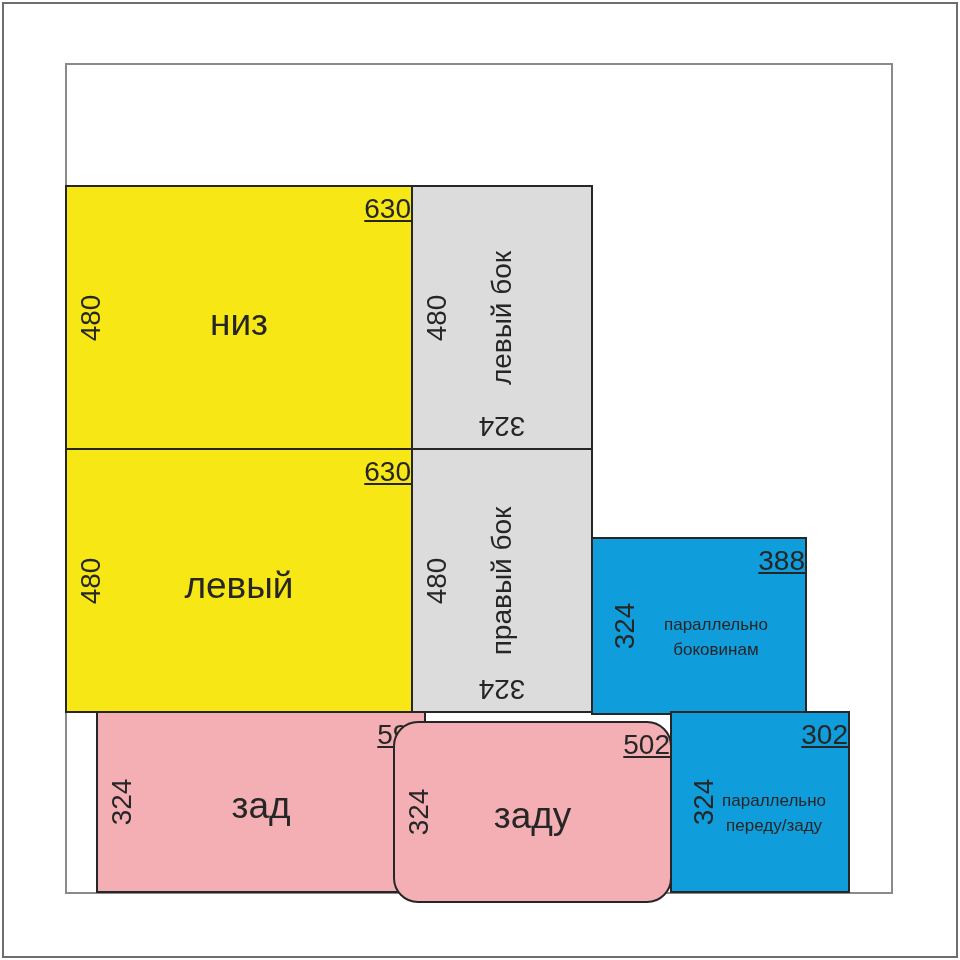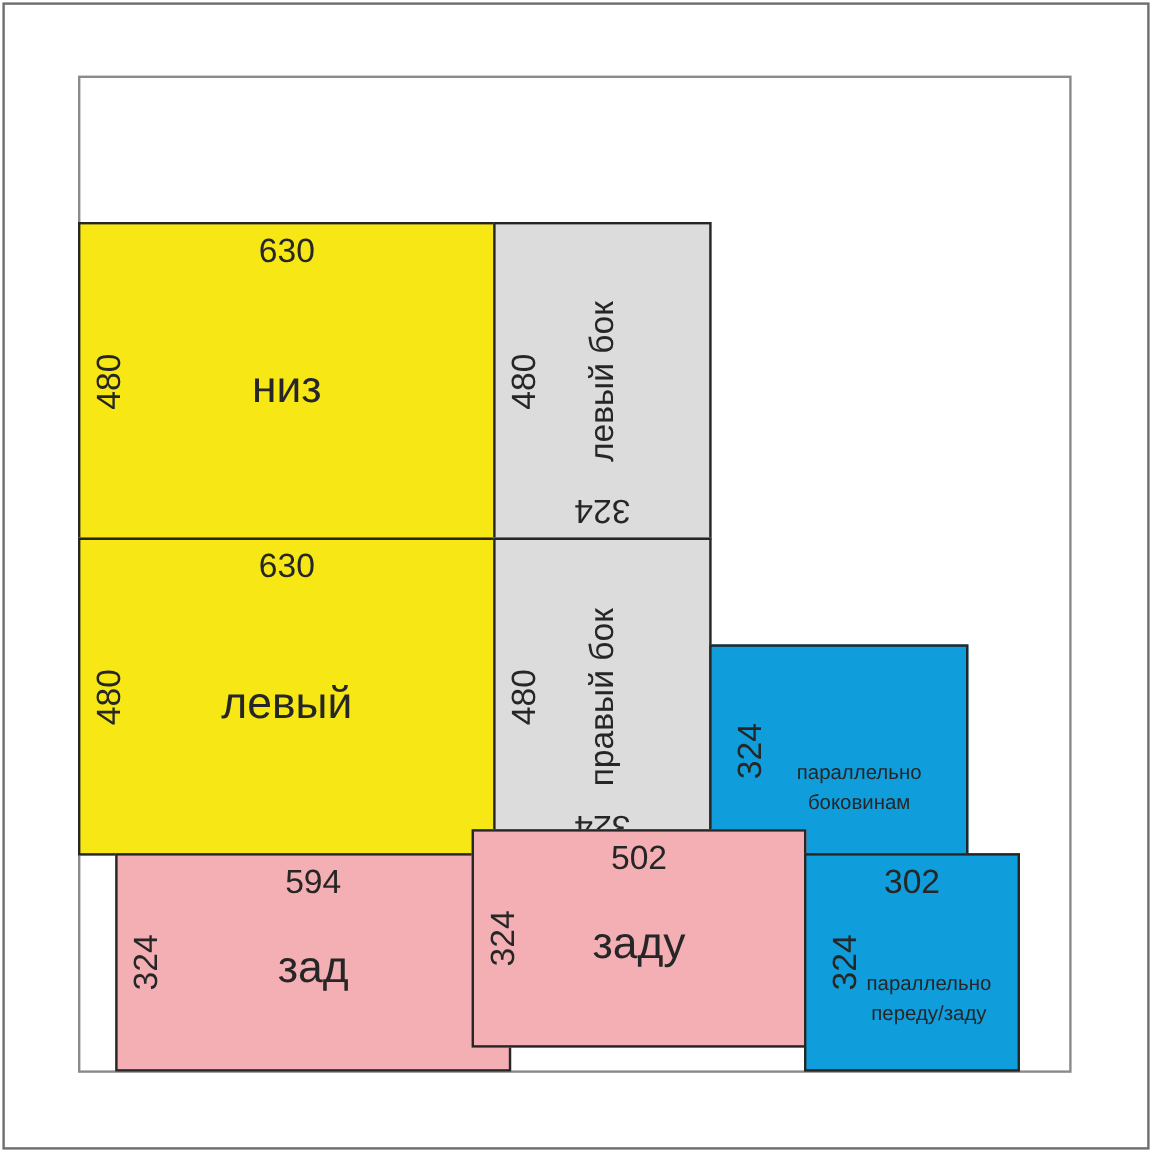--- a/index.html
+++ b/index.html
@@ -38,22 +38,23 @@
     color: #262626;
   }
   .c-yellow { background: #f7e715; }
   .c-gray   { background: #dcdcdc; }
   .c-blue   { background: #0f9ddb; }
   .c-pink   { background: #f4afb4; }
 
   .tdim {
     position: absolute;
     top: 6px; left: 0; right: 0;
-    text-align: center;
+    text-align: right;
     font-size: 28px;
+    text-decoration: underline;
   }
   .vdim {
     position: absolute;
     left: 8px; top: 50%;
     transform: translateY(-50%) rotate(180deg);
     writing-mode: vertical-rl;
     font-size: 28px;
   }
   .c-blue .vdim { left: 16px; }
   .cname {
@@ -79,21 +80,20 @@
     font-size: 28px;
   }
   .note {
     position: absolute;
     left: 58%; top: 57%;
     transform: translate(-50%, -50%);
     font-size: 17px;
     line-height: 1.45;
     white-space: pre-line;
     text-align: center;
-    margin-top: 19px;
   }
 </style>
 </head>
 <body>
 
 <div class="canvas">
 
   <div class="sheet" style="left:65px; top:63px; width:828px; height:831px;"></div>
 
   <div class="panel c-yellow" style="left:65px; top:185px; width:348px; height:265px;">
@@ -114,32 +114,33 @@
     <span class="cname">левый</span>
   </div>
 
   <div class="panel c-gray" style="left:411px; top:448px; width:182px; height:265px;">
     <span class="vdim">480</span>
     <span class="vname">правый бок</span>
     <span class="bdim">324</span>
   </div>
 
   <div class="panel c-blue" style="left:591px; top:537px; width:216px; height:178px;">
+    <span class="tdim">388</span>
     <span class="vdim">324</span>
     <span class="note">параллельно
 боковинам</span>
   </div>
 
   <div class="panel c-pink" style="left:65px; top:711px; width:330px; height:182px;margin-left:31px;">
     <span class="tdim">594</span>
     <span class="vdim">324</span>
     <span class="cname">зад</span>
   </div>
 
-  <div class="panel c-pink" style="left:393px; top:691px; width:279px; height:182px;">
+  <div class="panel c-pink" style="left:393px; top:721px; width:279px; height:182px;border-radius:25px;">
     <span class="tdim">502</span>
     <span class="vdim">324</span>
     <span class="cname">заду</span>
   </div>
 
   <div class="panel c-blue" style="left:670px; top:711px; width:180px; height:182px;">
     <span class="tdim">302</span>
     <span class="vdim">324</span>
     <span class="note">параллельно
 переду/заду</span>

